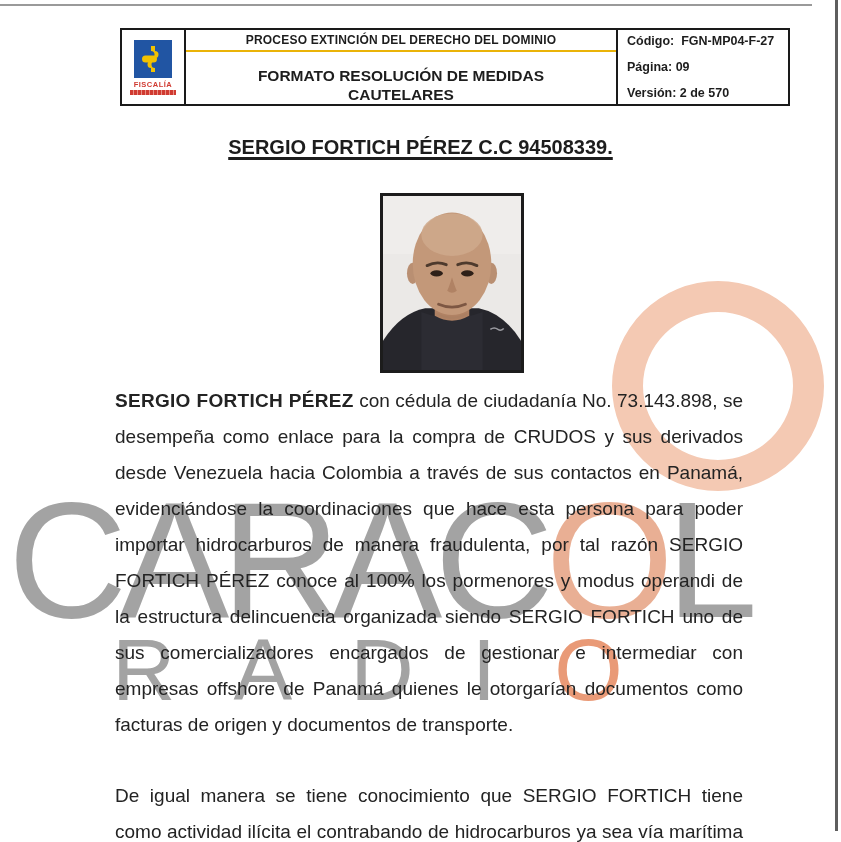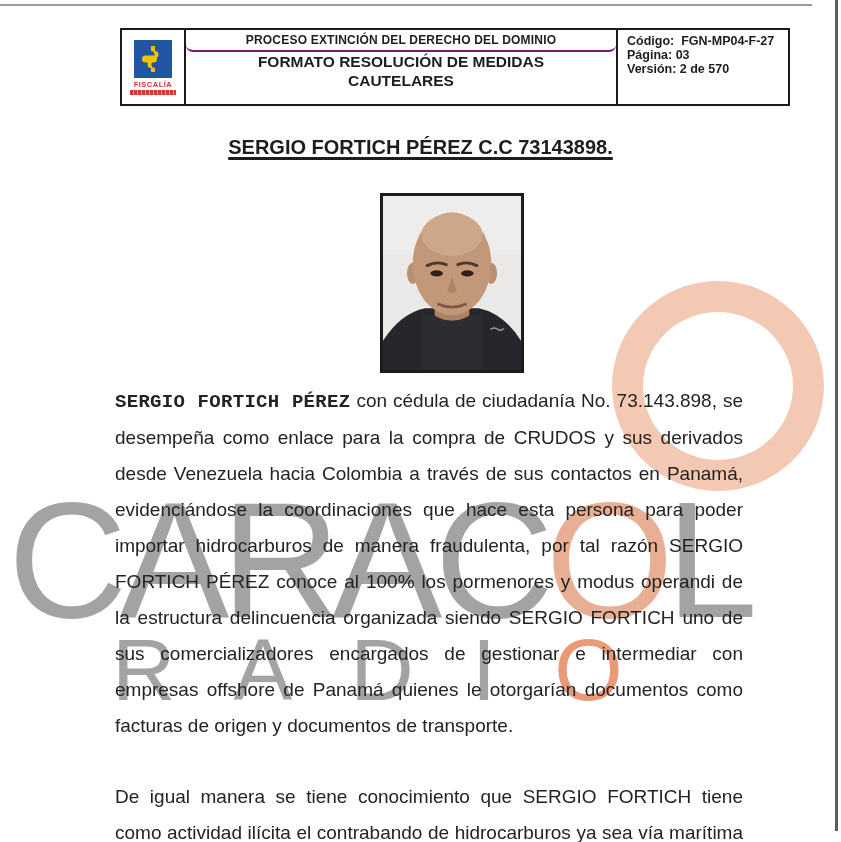--- a/index.html
+++ b/index.html
@@ -28,43 +28,43 @@
   .content { position: absolute; inset: 0; z-index: 2; }
   .header-table { position: absolute; left: 120px; top: 28px; width: 670px; height: 78px;
                   display: flex; border: 2px solid #1a1a1a; background: transparent; }
   .logo-cell { width: 64px; border-right: 2px solid #1a1a1a; display: flex; flex-direction: column;
                align-items: center; justify-content: center; padding: 3px 0; }
   .logo-square { width: 38px; height: 38px; background: #2155a3; display: flex; align-items: center; justify-content: center; }
   .logo-name { font-size: 7.5px; font-weight: bold; color: #d03a31; letter-spacing: 0.5px; margin-top: 2px; }
   .logo-bar { width: 46px; height: 5px; background: #d03a31; margin-top: 1px;
               background-image: repeating-linear-gradient(90deg, #d03a31 0 3px, #e98f85 3px 4px); }
   .mid-cell { flex: 1; display: flex; flex-direction: column; }
-  .mid-top { height: 22px; border-bottom: 2px solid #701a75; display: flex; align-items: center; justify-content: center;
-             font-size: 12px; font-weight: bold; letter-spacing: 0.2px; border-radius: 7px; }
-  .mid-bottom { flex: 1; display: flex; align-items: flex-start; justify-content: center; text-align: center; }
+  .mid-top { height: 22px; border-bottom: 2px solid #eab308; display: flex; align-items: center; justify-content: center;
+             font-size: 12px; font-weight: bold; letter-spacing: 0.2px; }
+  .mid-bottom { flex: 1; display: flex; align-items: flex-end; justify-content: center; text-align: center; }
   .mid-bottom .fmt { font-size: 15.5px; font-weight: bold; line-height: 19px; max-width: 310px; }
   .right-cell { width: 172px; border-left: 2px solid #1a1a1a; display: flex; flex-direction: column;
-                justify-content: flex-start; padding: 4px 9px; }
+                justify-content: space-between; padding: 4px 9px; }
   .right-cell .row { font-size: 12.5px; font-weight: bold; white-space: nowrap; }
 
   
   .doc-title { position: absolute; left: 0; top: 136px; width: 100%; text-align: center;
                font-size: 20px; font-weight: bold; }
   .doc-title span { text-decoration: underline; text-decoration-thickness: 2.5px; text-underline-offset: 3px; }
 
   
   .photo-frame { position: absolute; left: 380px; top: 193px; width: 144px; height: 180px;
                  border: 3px solid #1c1c1c; background: #ebe9e7; }
   .photo-frame svg { display: block; width: 100%; height: 100%; }
 
   
   .body-text { position: absolute; left: 115px; top: 383px; width: 628px;
                font-size: 19px; line-height: 36px; text-align: justify; color: #232323; }
   .body-text p + p { margin-top: 35px; }
-  .body-text .lead { font-weight: bold; letter-spacing: 0.3px; font-family: Liberation Mono, monospace; }
+  .body-text .lead { font-weight: bold; letter-spacing: 0.3px; }
   .body-text .uline { text-decoration-thickness: 1.5px; text-underline-offset: 4px; }
 </style>
 </head>
 <body>
 
 <div class="page">
 
   <div class="wm-layer">
     <div class="wm-ring"></div>
     <div class="wm-caracol"><span>CARAC</span><span class="accent">O</span><span>L</span></div>
@@ -88,26 +88,26 @@
         <div class="logo-bar"></div>
       </div>
       <div class="mid-cell">
         <div class="mid-top">PROCESO EXTINCIÓN DEL DERECHO DEL DOMINIO</div>
         <div class="mid-bottom">
           <div class="fmt">FORMATO RESOLUCIÓN DE MEDIDAS CAUTELARES</div>
         </div>
       </div>
       <div class="right-cell">
         <div class="row"><span>Código:</span>&nbsp;&nbsp;<span>FGN-MP04-F-27</span></div>
-        <div class="row"><span>Página:</span>&nbsp;<span>03</span></div>
+        <div class="row"><span>Página:</span>&nbsp;<span>09</span></div>
         <div class="row"><span>Versión:</span>&nbsp;<span>2 de 570</span></div>
       </div>
     </div>
 
-    <div class="doc-title"><span>SERGIO FORTICH PÉREZ C.C 73143898.</span></div>
+    <div class="doc-title"><span>SERGIO FORTICH PÉREZ C.C 94508339.</span></div>
 
     <div class="photo-frame">
       <svg viewBox="0 0 144 180" preserveAspectRatio="none">
         <rect x="0" y="0" width="144" height="180" fill="#ebe9e7"></rect>
         <rect x="0" y="0" width="144" height="60" fill="#efedeb"></rect>
 
         <path d="M-6 160 Q 14 122 44 116 L 100 116 Q 130 122 150 160 L 150 180 L -6 180 Z" fill="#26262c"></path>
         <path d="M40 120 Q 72 132 104 120 L 104 180 L 40 180 Z" fill="#2c2c33"></path>
 
         <path d="M54 92 h36 v32 q-18 10 -36 0 Z" fill="#b08264"></path>

